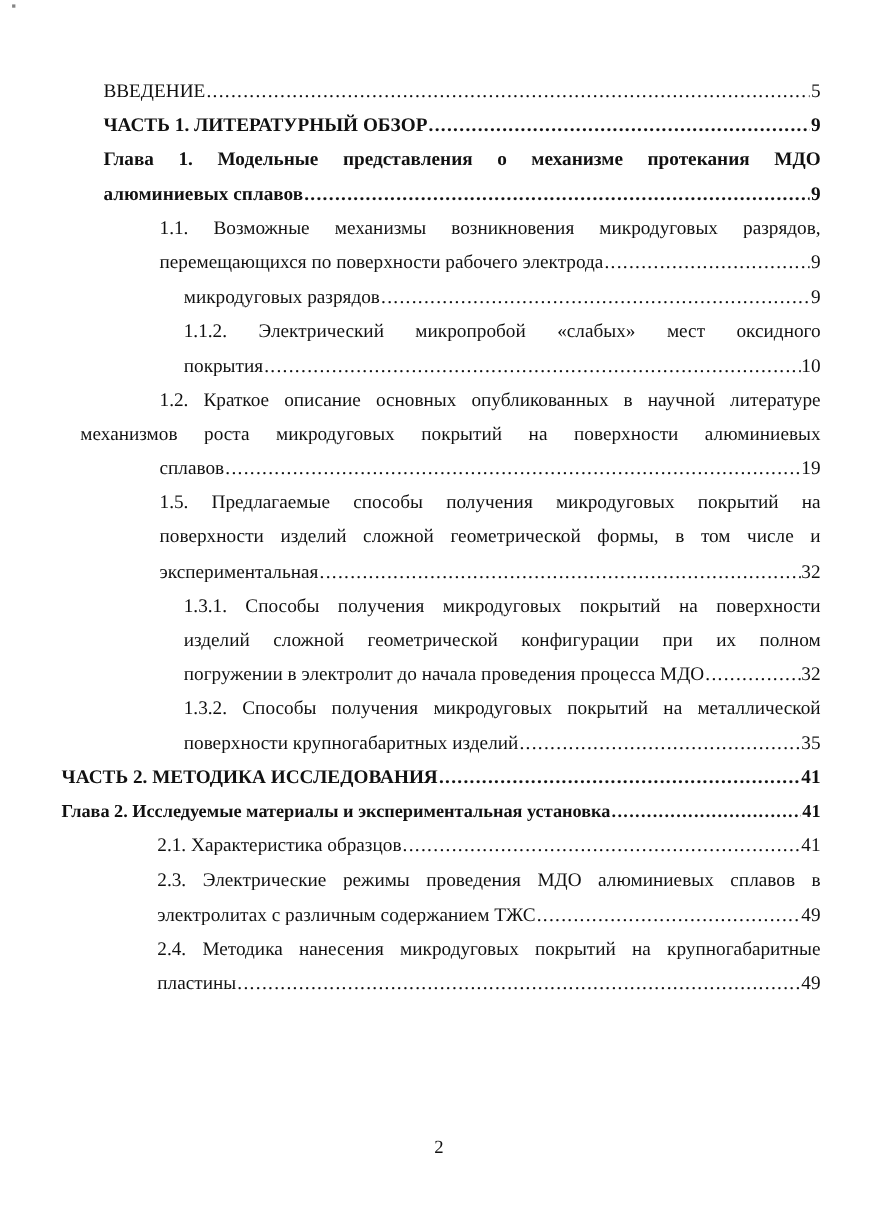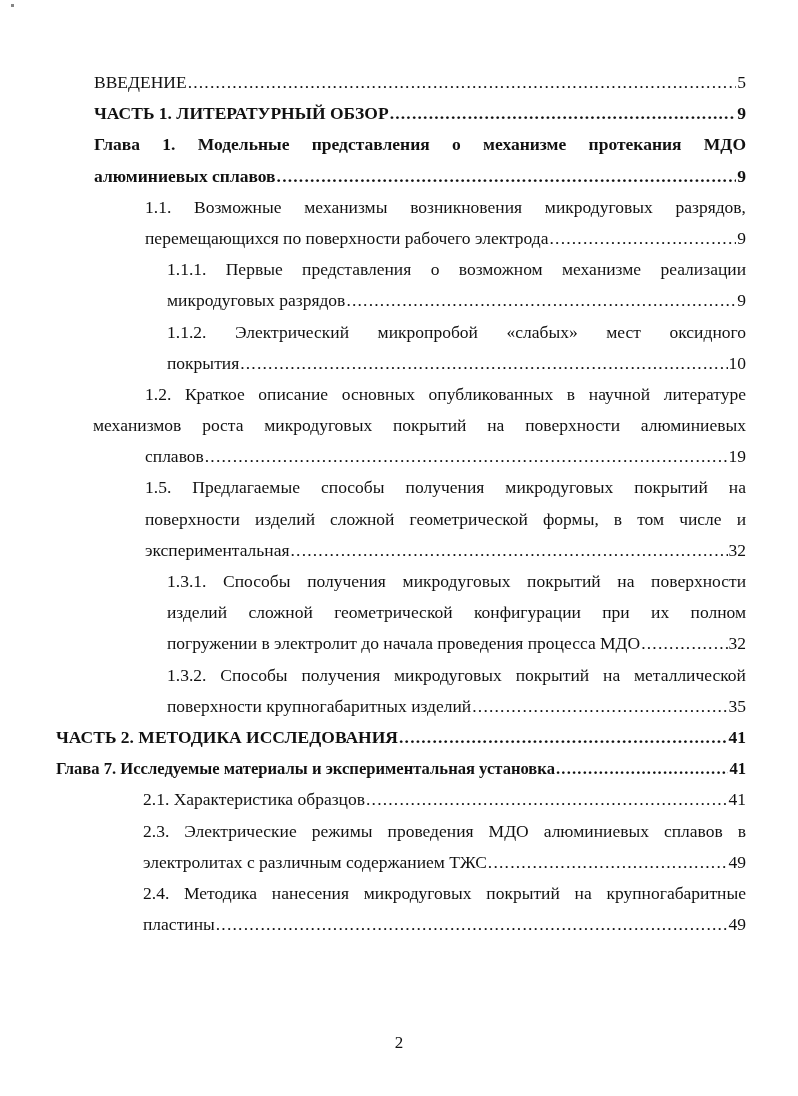--- a/index.html
+++ b/index.html
@@ -126,41 +126,40 @@
     <div class="entry">
       <div class="line justify lv1">1.1. Возможные механизмы возникновения микродуговых разрядов,</div>
       <div class="line leader lv1">
         <span class="txt">перемещающихся по поверхности рабочего электрода</span>
         <span class="dots"></span>
         <span class="pg">9</span>
       </div>
     </div>
 
     <div class="entry">
-      <div class="line justify lv2">1.1.1. Первые представления о возможном механизме реализации</div>
       <div class="line leader lv2">
         <span class="txt">микродуговых разрядов</span>
         <span class="dots"></span>
         <span class="pg">9</span>
       </div>
     </div>
 
     <div class="entry">
       <div class="line justify lv2">1.1.2. Электрический микропробой «слабых» мест оксидного</div>
       <div class="line leader lv2">
         <span class="txt">покрытия</span>
         <span class="dots"></span>
         <span class="pg">10</span>
       </div>
     </div>
 
 
     <div class="entry">
       <div class="line justify lv1">1.2. Краткое описание основных опубликованных в научной литературе</div>
-      <div class="line justify lv0" style="margin-left:93px;">механизмов роста микродуговых покрытий на поверхности алюминиевых</div>
+      <div class="line justify lv0" style="margin-left:73px;">механизмов роста микродуговых покрытий на поверхности алюминиевых</div>
       <div class="line leader lv1">
         <span class="txt">сплавов</span>
         <span class="dots"></span>
         <span class="pg">19</span>
       </div>
     </div>
 
     <div class="entry">
       <div class="line justify lv1">1.5. Предлагаемые способы получения микродуговых покрытий на</div>
       <div class="line justify lv1">поверхности изделий сложной геометрической формы, в том числе и</div>
@@ -193,21 +192,21 @@
     <div class="entry lv0b bold">
       <div class="line leader">
         <span class="txt">ЧАСТЬ 2. МЕТОДИКА ИССЛЕДОВАНИЯ</span>
         <span class="dots"></span>
         <span class="pg">41</span>
       </div>
     </div>
 
     <div class="entry lv0b bold">
       <div class="line leader" style="font-size:16.6px;">
-        <span class="txt">Глава 7. Исследуемые материалы и экспериментальная установка</span>
+        <span class="txt">Глава 2. Исследуемые материалы и экспериментальная установка</span>
         <span class="dots"></span>
         <span class="pg">41</span>
       </div>
     </div>
 
     <div class="entry lv1b">
       <div class="line leader">
         <span class="txt">2.1. Характеристика образцов</span>
         <span class="dots"></span>
         <span class="pg">41</span>

